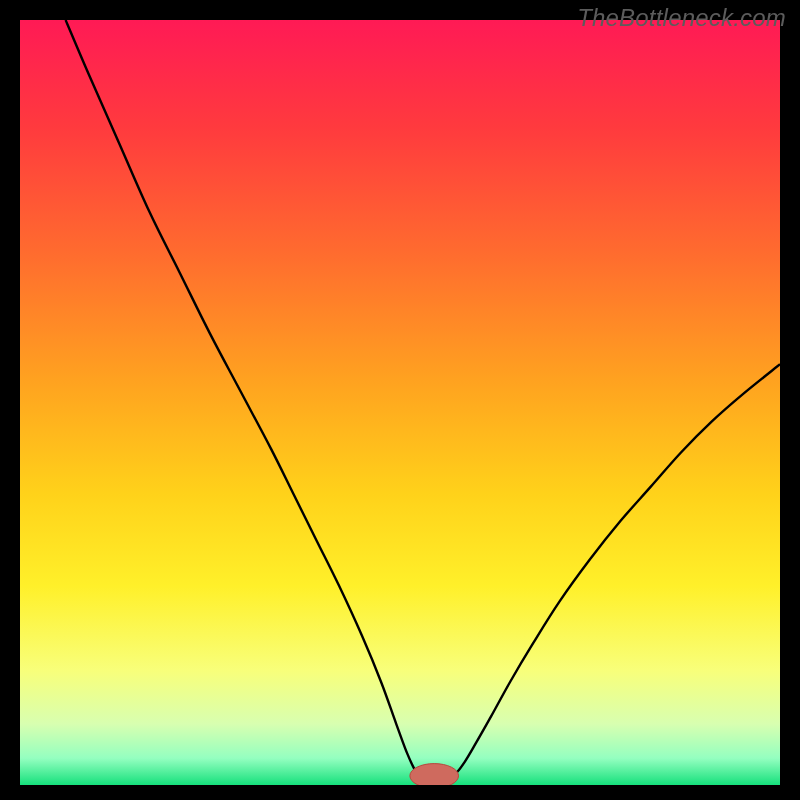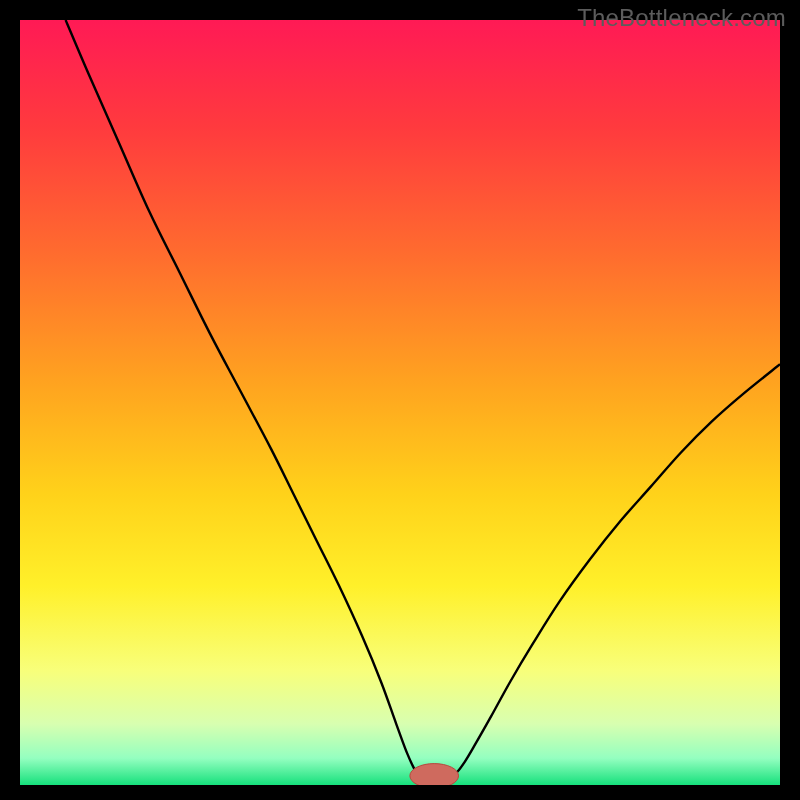--- a/index.html
+++ b/index.html
@@ -9,20 +9,21 @@
     height: 800px;
     background: #000;
     overflow: hidden;
     font-family: Arial, Helvetica, sans-serif;
   }
   .frame {
     position: relative;
     width: 800px;
     height: 800px;
     background: #000;
+    font-style: italic;
   }
   .watermark {
     position: absolute;
     top: 4px;
     right: 14px;
     color: #5c5c5c;
     font-size: 24px;
     font-weight: 500;
     letter-spacing: 0.2px;
     z-index: 20;

